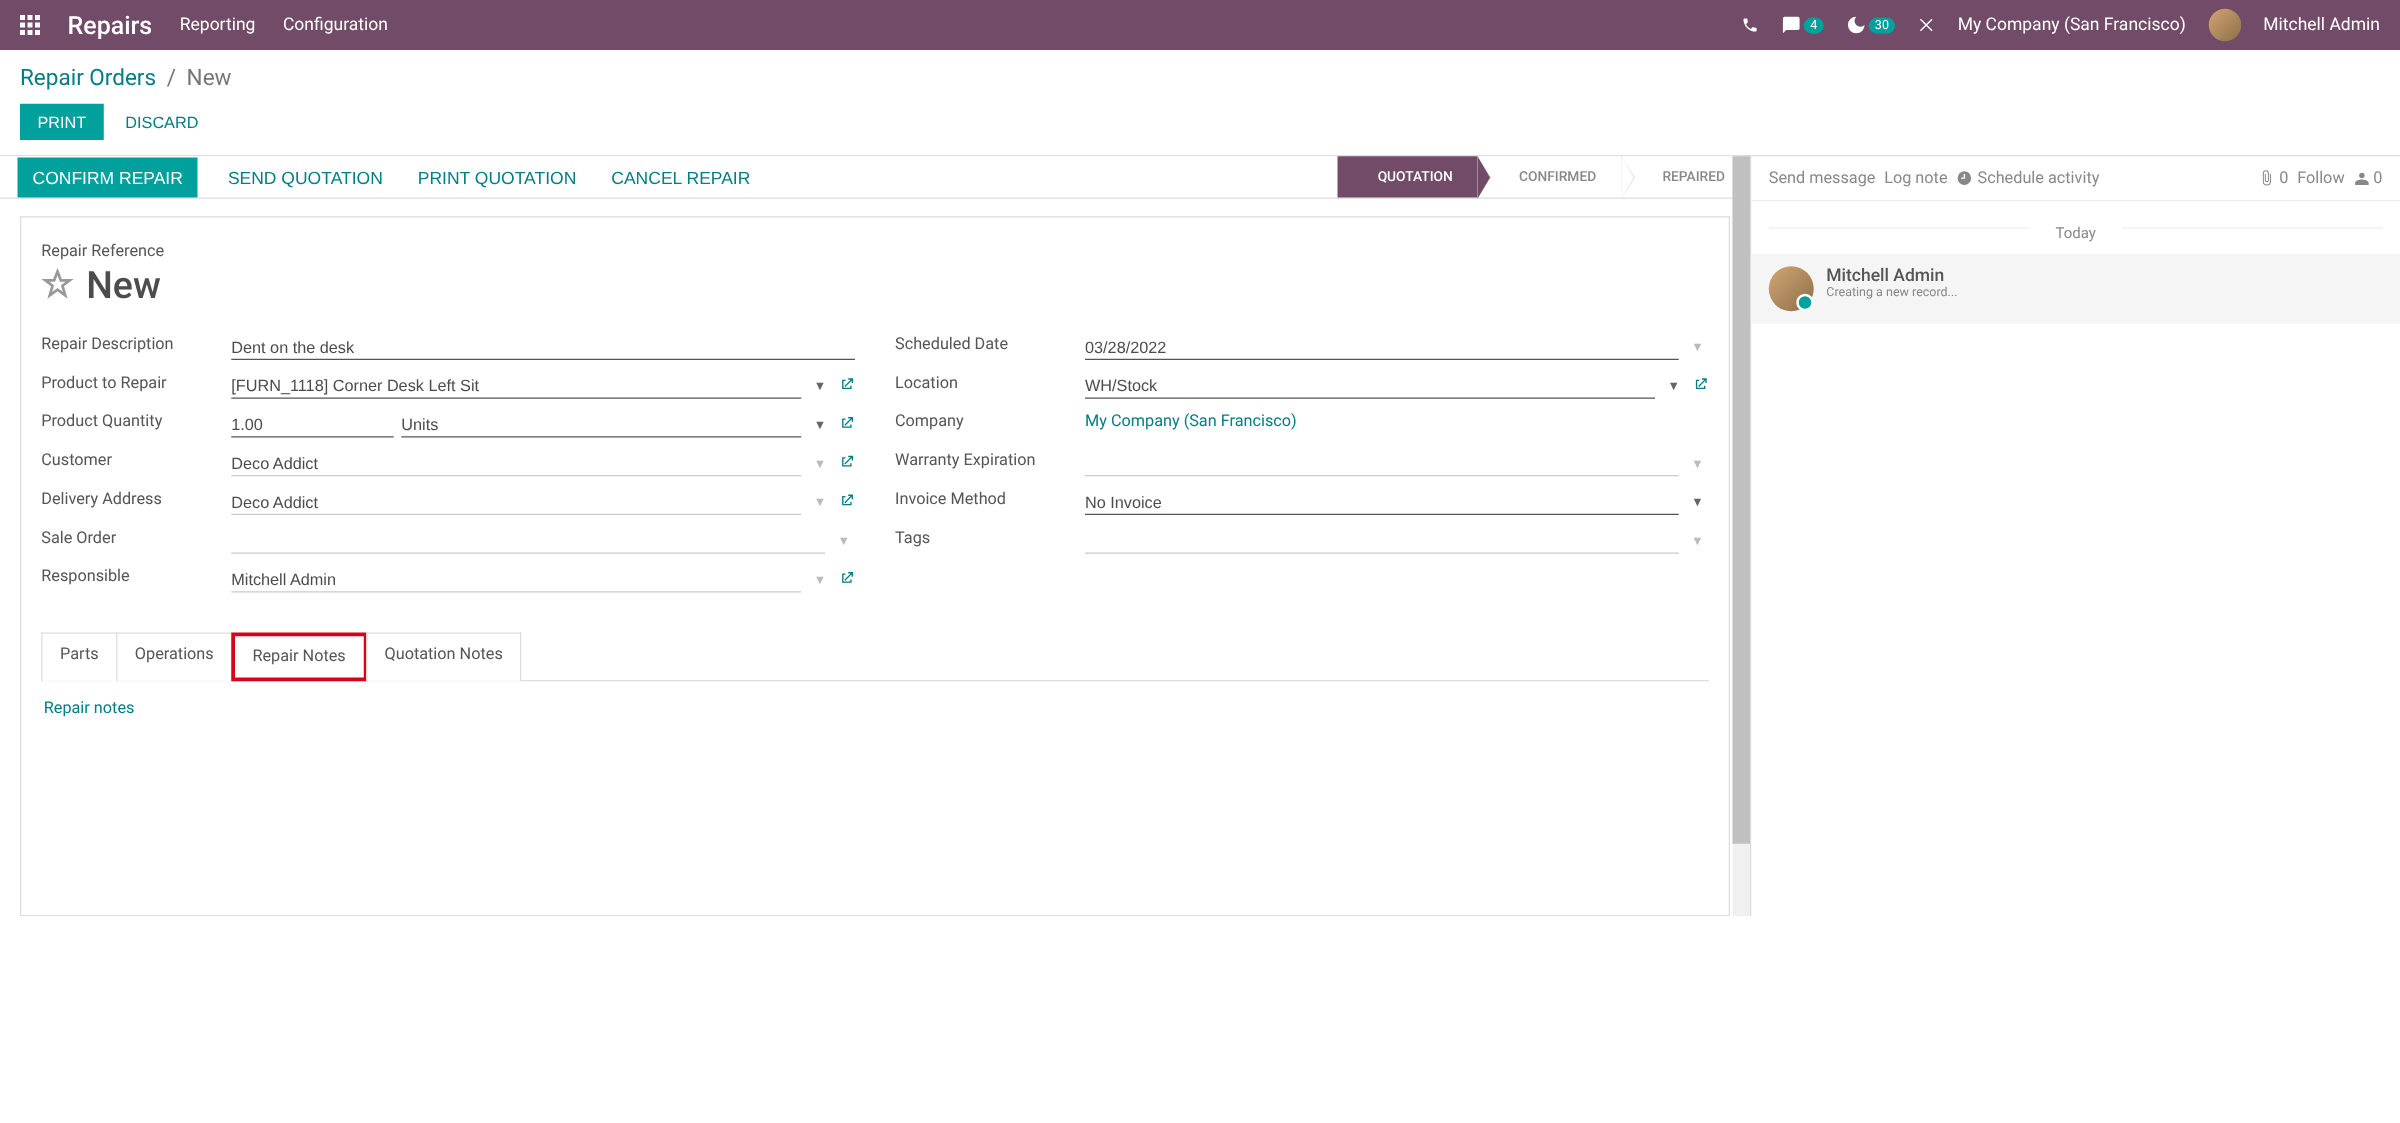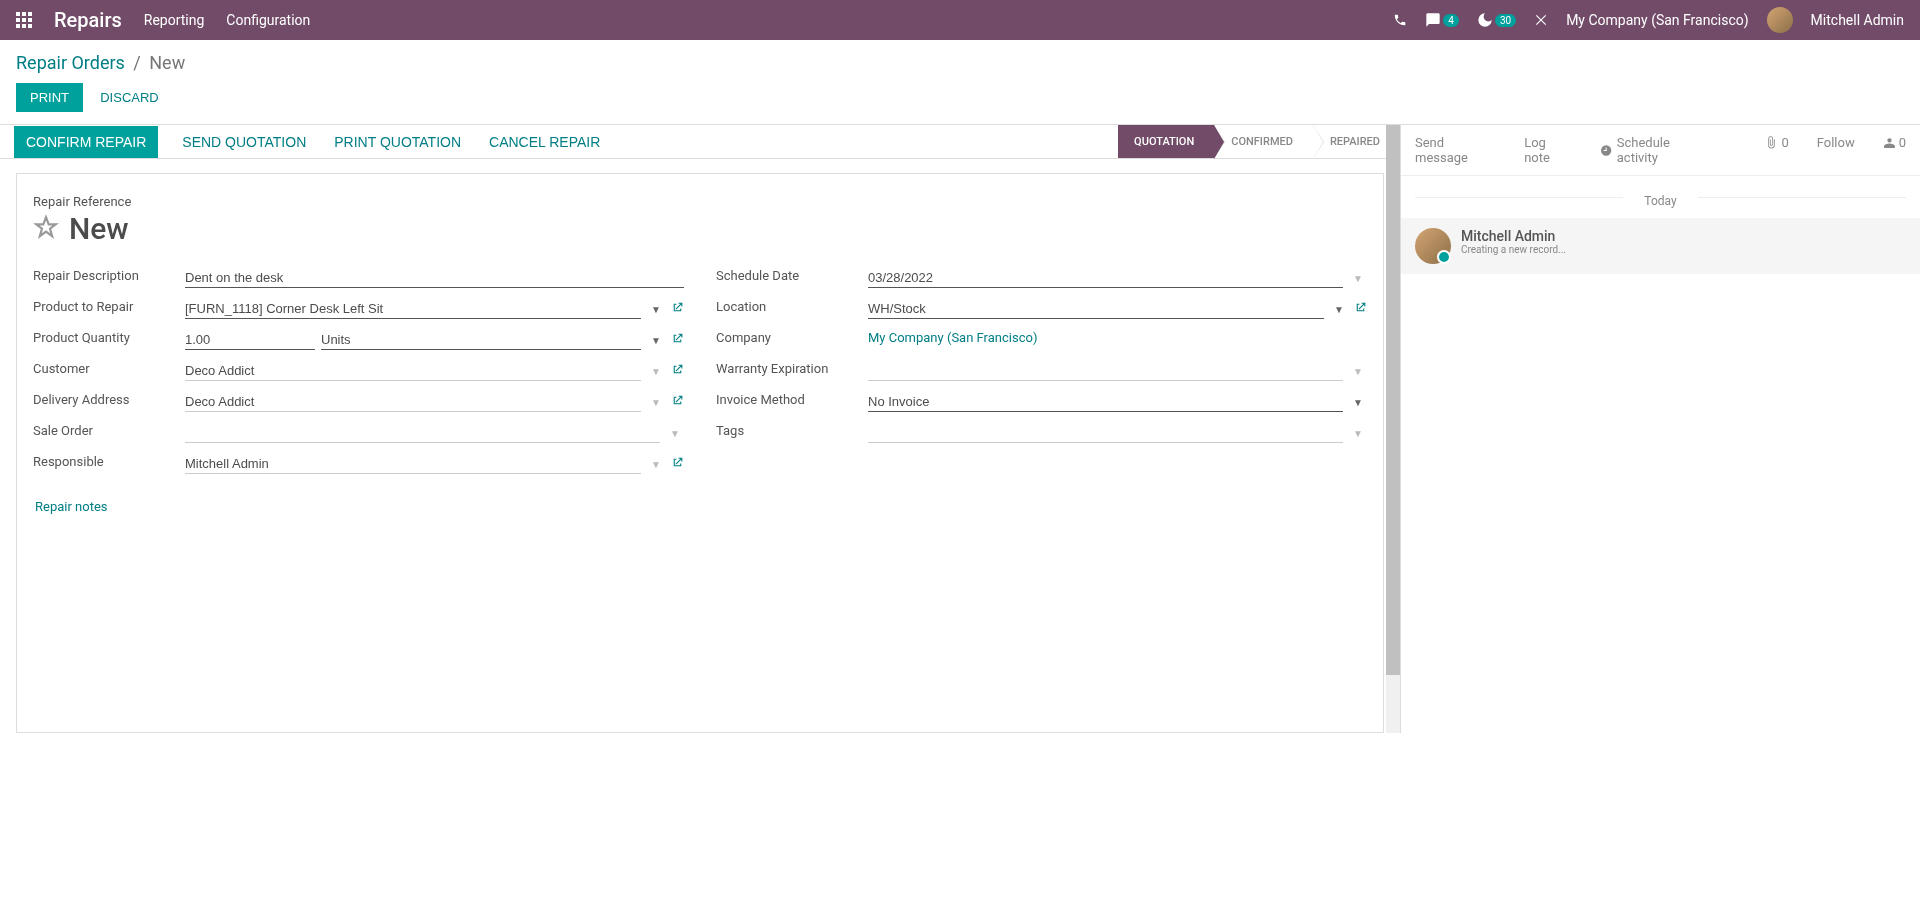--- a/index.html
+++ b/index.html
@@ -33,21 +33,21 @@
 .main { display: flex; border-top: 1px solid #ddd; }
 .form-area { flex: 1; padding: 0; position: relative; }
 .chatter { width: 520px; border-left: 1px solid #ddd; padding: 0; }
 
 
 .statusbar { display: flex; align-items: center; border-bottom: 1px solid #ddd; background: #fff; height: 34px; }
 .status-buttons { display: flex; gap: 20px; padding-left: 14px; }
 .status-btn { background: none; border: none; color: #017e84; font-size: 14px; font-weight: 500; padding: 8px 4px; cursor: pointer; }
 .status-btn.primary { background: #00A09D; color: #fff; padding: 8px 12px; }
 .status-chain { margin-left: auto; display: flex; height: 100%; }
-.chain-item { position: relative; display: flex; align-items: center; padding: 0 20px 0 16px; font-size: 11px; font-weight: 500; color: #888; border-left: 1px solid #ddd; }
+.chain-item { position: relative; display: flex; align-items: center; padding: 0 20px 0 32px; font-size: 11px; font-weight: 500; color: #888; border-left: 1px solid #ddd; }
 .chain-item:first-child { border-left: none; }
 .chain-item.active { background: #714B67; color: #fff; }
 .chain-item::after { content: ""; position: absolute; right: -10px; top: 0; border-top: 17px solid transparent; border-bottom: 17px solid transparent; border-left: 10px solid #fff; z-index: 2; }
 .chain-item.active::after { border-left-color: #714B67; }
 .chain-item::before { content: ""; position: absolute; right: -11px; top: 0; border-top: 17px solid transparent; border-bottom: 17px solid transparent; border-left: 11px solid #ddd; z-index: 1; }
 .chain-item:last-child::after, .chain-item:last-child::before { display: none; }
 
 
 .sheet-wrap { padding: 0 16px; margin-top: 0; }
 .sheet { border: 1px solid #ddd; background: #fff; margin-top: 14px; padding: 20px 16px; min-height: 560px; }
@@ -69,21 +69,21 @@
 .qty-row .input-line:first-child { width: 130px; flex: none; }
 
 
 .tabs { display: flex; margin-top: 20px; border-bottom: 1px solid #ddd; }
 .tab { padding: 9px 14px; font-size: 13px; color: #555; border: 1px solid #ddd; border-bottom: none; background: #fff; cursor: pointer; margin-right: -1px; position: relative; top: 1px; }
 .tab.inactive { background: #fff; color: #555; }
 .tab.highlighted { border: 3px solid #d9001b; }
 .tab-content { padding: 14px 2px; color: #017e84; font-size: 13px; }
 
 
-.chatter-top { display: flex; align-items: flex-start; padding: 10px 14px; border-bottom: 1px solid #eee; gap: 28px; color: #888; font-size: 13px; }
+.chatter-top { display: flex; align-items: flex-end; padding: 10px 14px; border-bottom: 1px solid #eee; gap: 7px; color: #888; font-size: 13px; }
 .chatter-link { color: #888; text-decoration: none; }
 .chatter-spacer { flex: 1; }
 .separator { text-align: center; color: #888; font-size: 12px; padding: 18px 0 10px; position: relative; }
 .separator::before, .separator::after { content: ""; position: absolute; top: 50%; width: 40%; border-top: 1px solid #eee; }
 .separator::before { left: 14px; }
 .separator::after { right: 14px; }
 .msg { display: flex; gap: 10px; padding: 10px 14px; background: #f5f5f5; }
 .msg-avatar { width: 36px; height: 36px; border-radius: 50%; background: linear-gradient(135deg, #d4a574, #8b6f47); position: relative; }
 .msg-avatar::after { content: ""; position: absolute; bottom: 0; right: 0; width: 10px; height: 10px; background: #00A09D; border: 2px solid #fff; border-radius: 50%; }
 .msg-body { }
@@ -259,21 +259,21 @@
                   <span class="caret" style="color:#bbb">▼</span>
                 <span><svg class="ext" viewBox="0 0 24 24">
                       <path d="M14 3h7v7h-2V6.4l-9.3 9.3-1.4-1.4L17.6 5H14V3zM5 5h5v2H7v10h10v-3h2v5H5V5z"></path>
                     </svg></span>
               </div>
             </div>
           </div>
 
           <div class="fields-col">
             <div class="field">
-              <div class="field-label">Schedule Date</div>
+              <div class="field-label">Scheduled Date</div>
               <div class="field-value">
                 <input class="input-line dark" value="03/28/2022" style="">
                   <span class="caret" style="color:#bbb">▼</span>
               </div>
             </div>
             <div class="field">
               <div class="field-label">Location</div>
               <div class="field-value">
                 <input class="input-line dark" value="WH/Stock" style="">
                   <span class="caret">▼</span>
@@ -305,20 +305,26 @@
             <div class="field">
               <div class="field-label">Tags</div>
               <div class="field-value">
                 <input class="input-line" value="" style="">
                   <span class="caret" style="color:#bbb">▼</span>
               </div>
             </div>
           </div>
         </div>
 
+        <div class="tabs">
+          <div class="tab inactive">Parts</div>
+          <div class="tab inactive">Operations</div>
+          <div class="tab highlighted">Repair Notes</div>
+          <div class="tab inactive">Quotation Notes</div>
+        </div>
         <div class="tab-content">
           <span>Repair notes</span>
         </div>
       </div>
     </div>
   </div>
 
   <div class="chatter">
     <div class="chatter-top">
       <a class="chatter-link">Send message</a>

